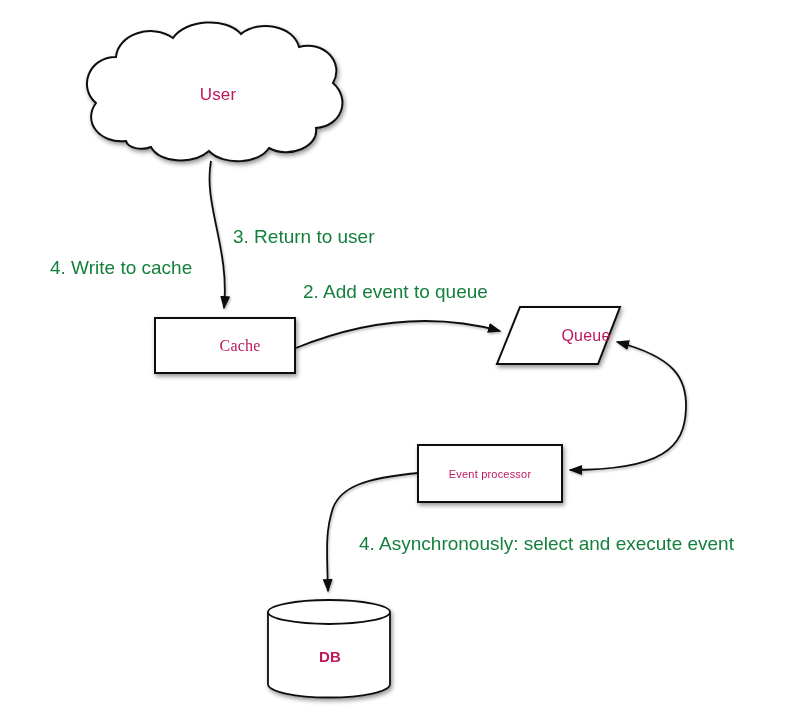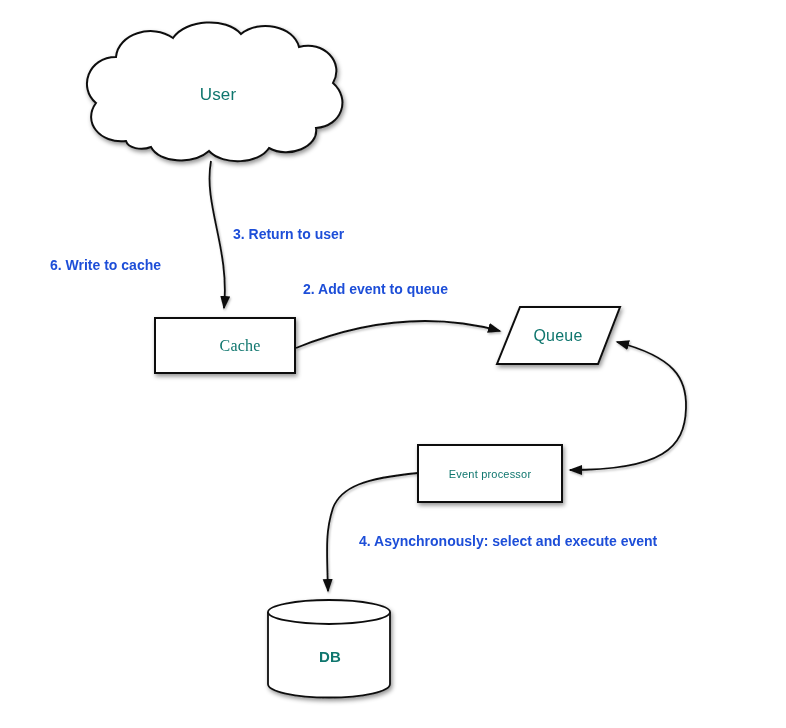--- a/index.html
+++ b/index.html
@@ -16,33 +16,32 @@
     overflow: hidden;
   }
   #diagram-svg {
     position: absolute;
     left: 0;
     top: 0;
   }
   .node-label {
     position: absolute;
     transform: translate(-50%, -50%);
-    color: #0f766e;
+    color: #be185d;
     font-size: 16px;
     letter-spacing: 0.2px;
     white-space: nowrap;
     pointer-events: none;
   }
   .annotation {
     position: absolute;
-    color: #1d4ed8;
-    font-size: 14px;
+    color: #15803d;
+    font-size: 19px;
     white-space: nowrap;
     pointer-events: none;
-    font-weight: bold;
   }
 </style>
 </head>
 <body>
 
 <div id="canvas">
 
   <svg id="diagram-svg" width="786" height="728" viewBox="0 0 786 728">
     <defs>
       <marker id="ah" markerUnits="userSpaceOnUse" markerWidth="18" markerHeight="14" refX="12" refY="5" orient="auto-start-reverse">
@@ -81,22 +80,22 @@
       <rect x="418" y="445" width="144" height="57"></rect>
       <g stroke-width="1.8">
         <path d="M 268,612 L 268,684 C 268,691.5 295,697.5 329,697.5 C 363,697.5 390,691.5 390,684 L 390,612"></path>
         <ellipse cx="329" cy="612" rx="61" ry="12"></ellipse>
       </g>
     </g>
   </svg>
 
   <div class="node-label" style="left:218px; top:95px; font-size:17px;">User</div>
   <div class="node-label" style="left:240px; top:346px;font-family:Liberation Serif, serif;">Cache</div>
-  <div class="node-label" style="left:558px; top:336px;text-align:right;">Queue</div>
+  <div class="node-label" style="left:586px; top:336px;text-align:right;">Queue</div>
   <div class="node-label" style="left:490px; top:474px; font-size:11px;">Event processor</div>
   <div class="node-label" style="left:330px; top:656px; font-size:15px;font-weight:bold;">DB</div>
 
-  <div class="annotation" style="left:50px; top:257px;">6. Write to cache</div>
+  <div class="annotation" style="left:50px; top:257px;">4. Write to cache</div>
   <div class="annotation" style="left:303px; top:281px;">2. Add event to queue</div>
   <div class="annotation" style="left:233px; top:226px;">3. Return to user</div>
   <div class="annotation" style="left:359px; top:533px;">4. Asynchronously: select and execute event</div>
 
 </div>
 
 </body></html>

